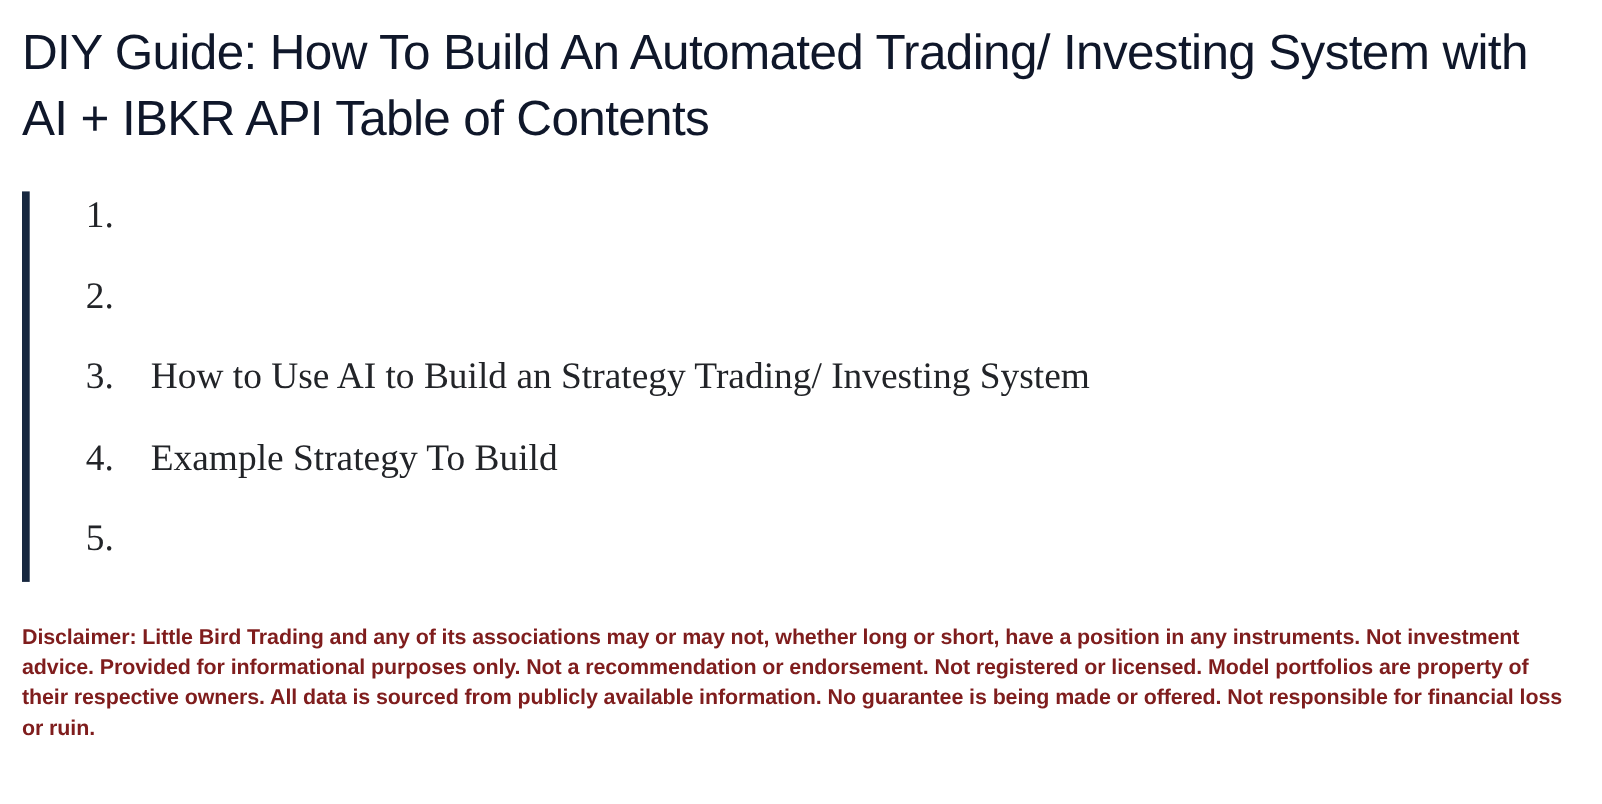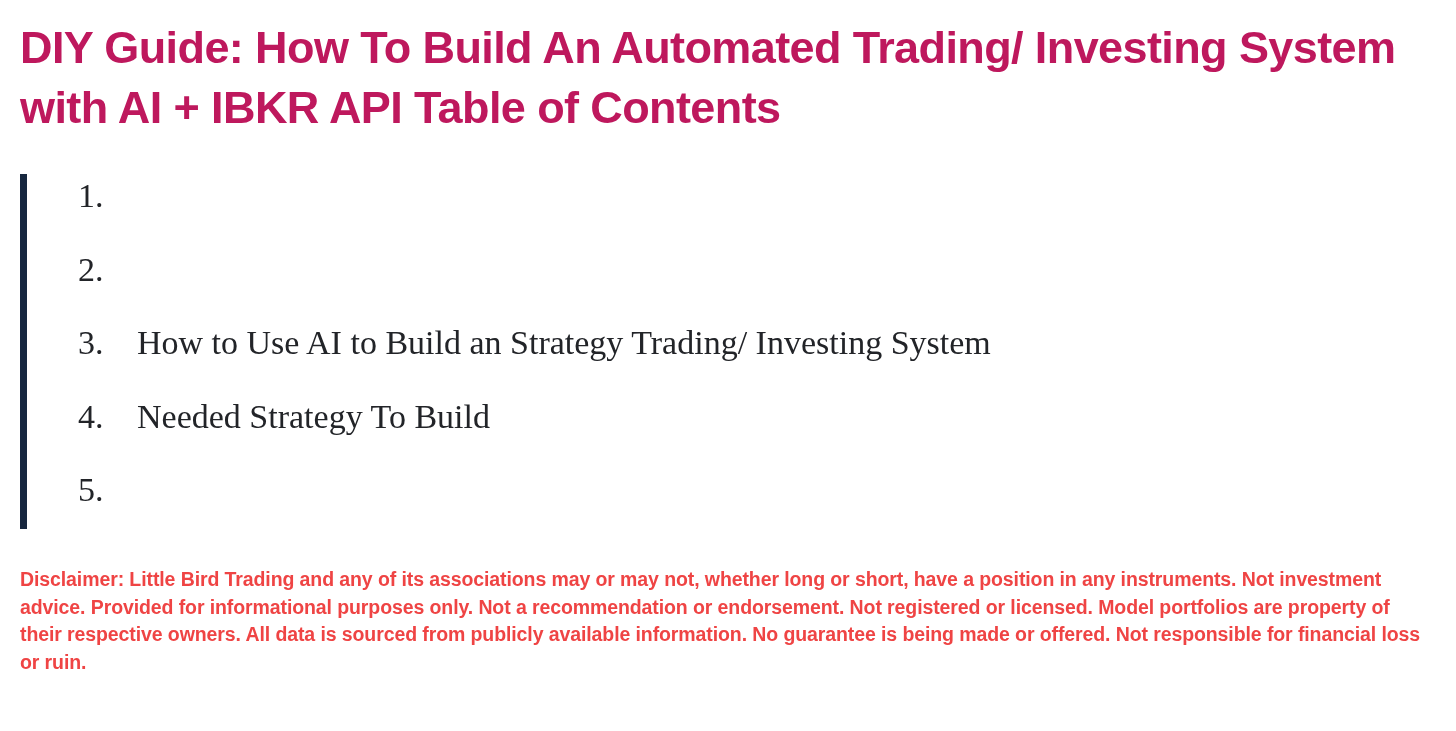--- a/index.html
+++ b/index.html
@@ -23,25 +23,25 @@
     box-sizing: border-box;
   }
 
   
   .title {
     position: absolute;
     left: 20px;
     top: 18px;
     width: 1400px;
     font-family: "Liberation Sans", sans-serif;
-    font-weight: 700;
+    font-weight: 400;
     font-size: 45px;
     line-height: 60px;
     letter-spacing: -0.6px;
-    color: #be185d;
+    color: #0f172a;
     margin: 0;
   }
 
   
   .toc-block {
     position: absolute;
     left: 20px;
     top: 174px;
     width: 1410px;
     height: 355px;
@@ -92,21 +92,21 @@
   .disclaimer {
     position: absolute;
     left: 20px;
     top: 566px;
     width: 1410px;
     font-family: "Liberation Sans", sans-serif;
     font-weight: 700;
     font-size: 19.5px;
     line-height: 27.5px;
     letter-spacing: -0.1px;
-    color: #ef4444;
+    color: #7f1d1d;
     margin: 0;
   }
 </style>
 </head>
 <body>
 
 <div class="page">
 
   <h1 class="title">DIY Guide: How To Build An Automated Trading/ Investing System with AI + IBKR API Table of Contents</h1>
 
@@ -124,21 +124,21 @@
         <span class="toc-num">2.</span>
       </li>
 
       <li class="toc-item">
         <span class="toc-num">3.</span>
         <span class="toc-text">How to Use AI to Build an Strategy Trading/ Investing System</span>
       </li>
 
       <li class="toc-item">
         <span class="toc-num">4.</span>
-        <span class="toc-text">Needed Strategy To Build</span>
+        <span class="toc-text">Example Strategy To Build</span>
       </li>
 
       <li class="toc-item">
         <span class="toc-num">5.</span>
       </li>
 
     </ol>
   </div>
 
   <p class="disclaimer">Disclaimer: Little Bird Trading and any of its associations may or may not, whether long or short, have a position in any instruments. Not investment advice. Provided for informational purposes only. Not a recommendation or endorsement. Not registered or licensed. Model portfolios are property of their respective owners. All data is sourced from publicly available information. No guarantee is being made or offered. Not responsible for financial loss or ruin.</p>

